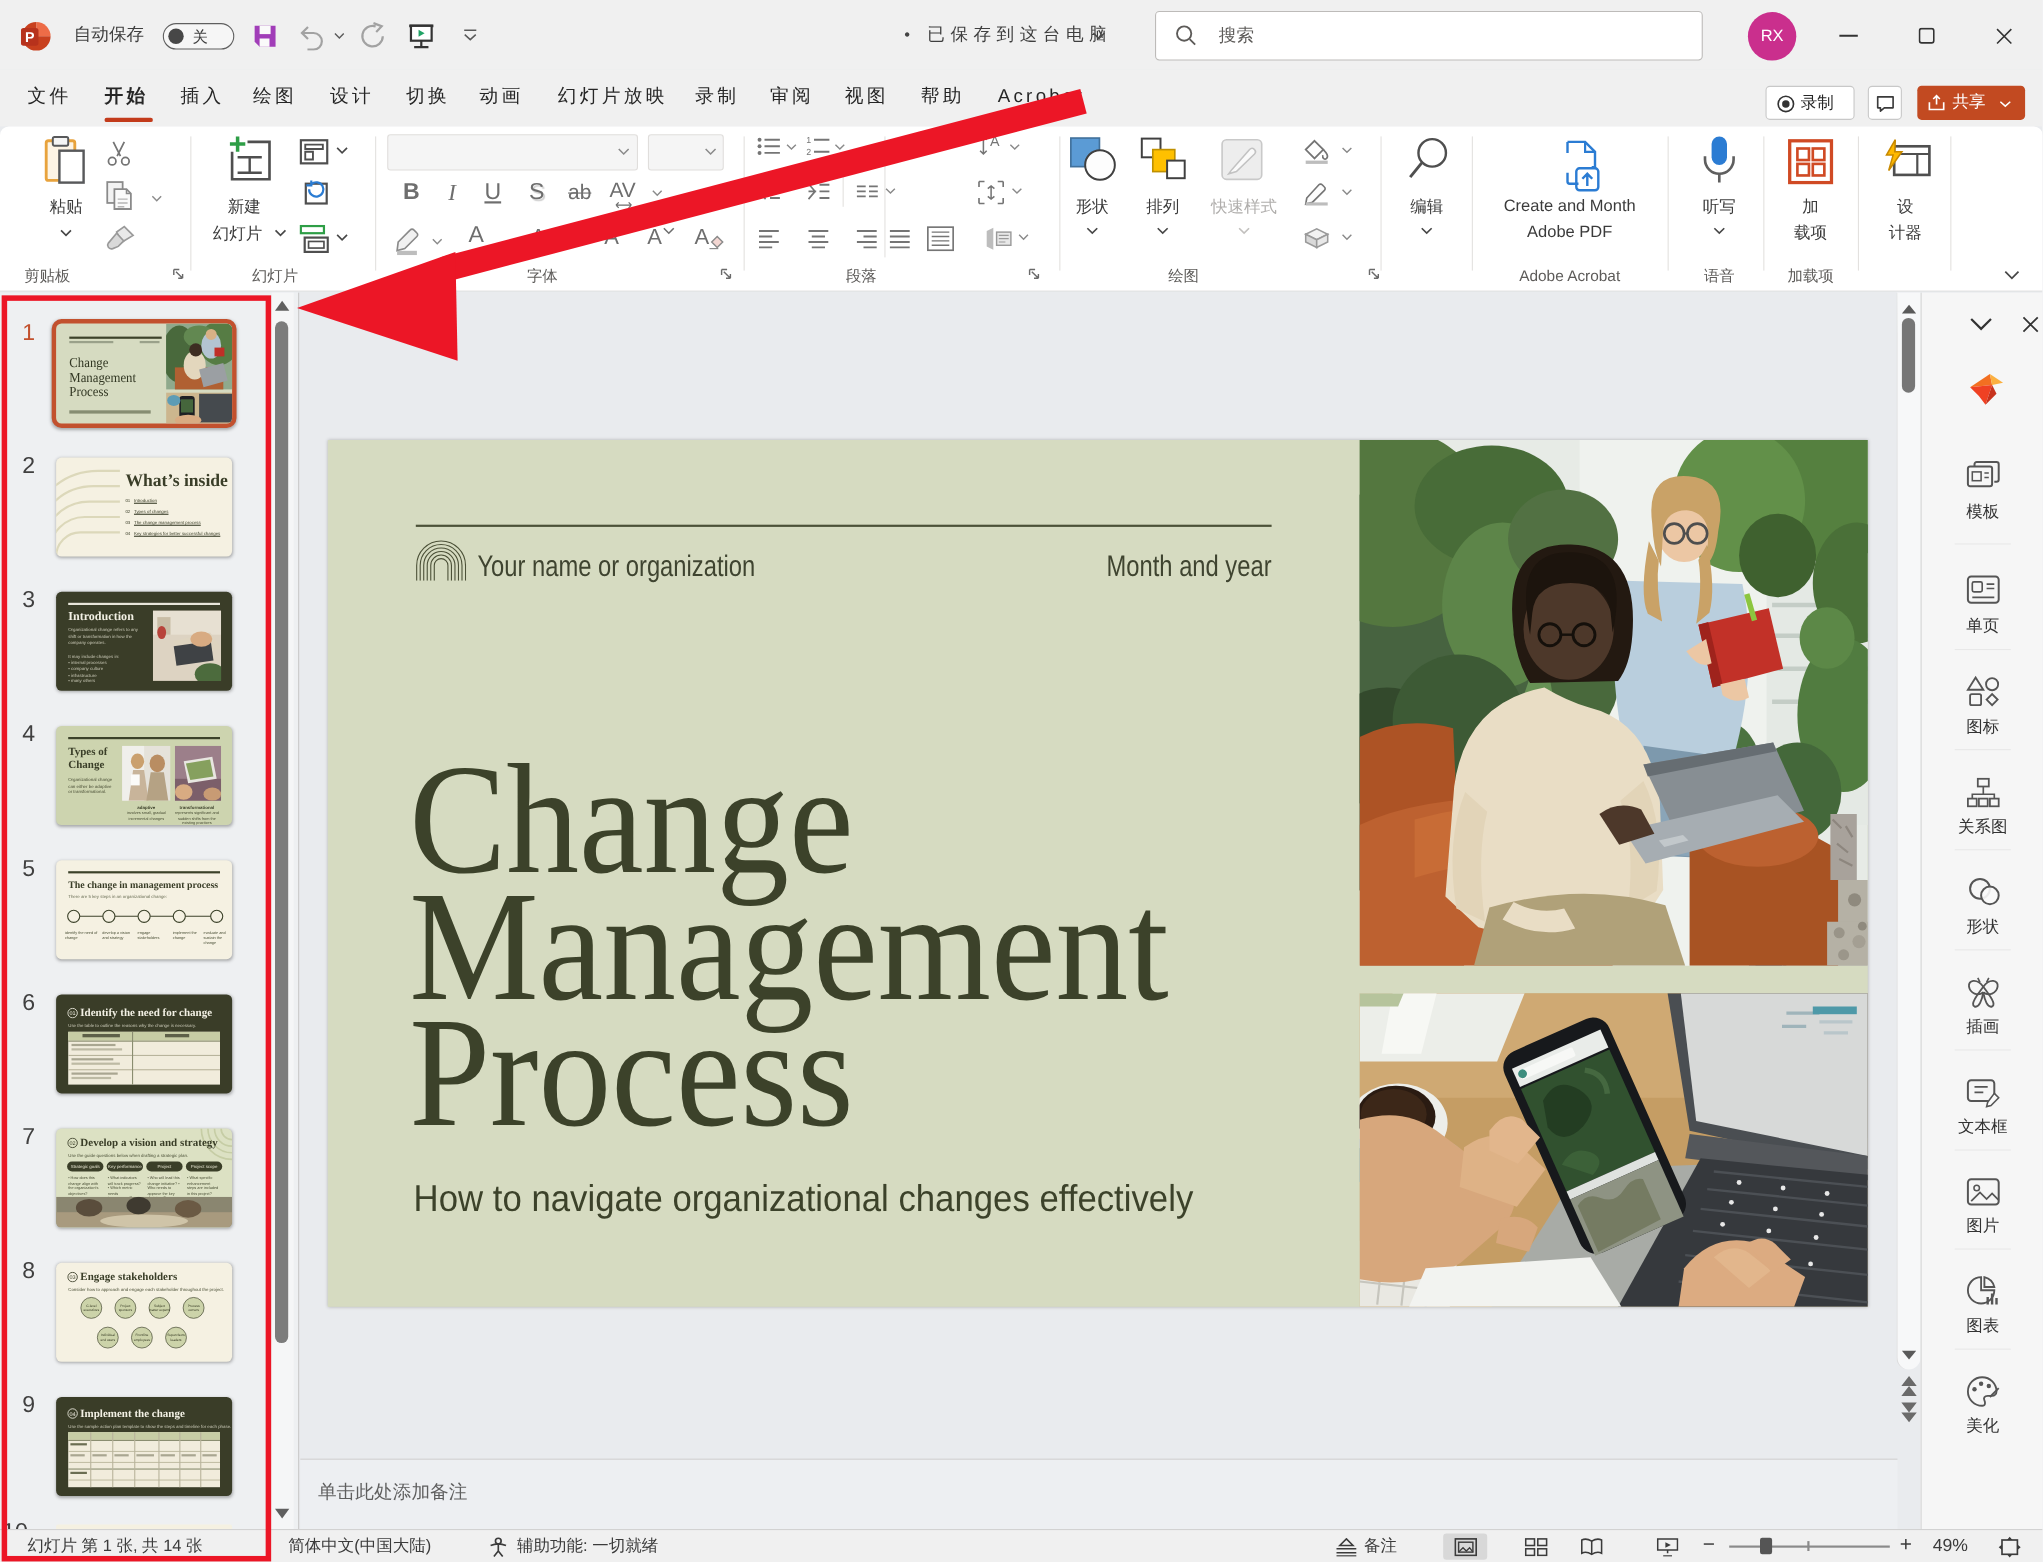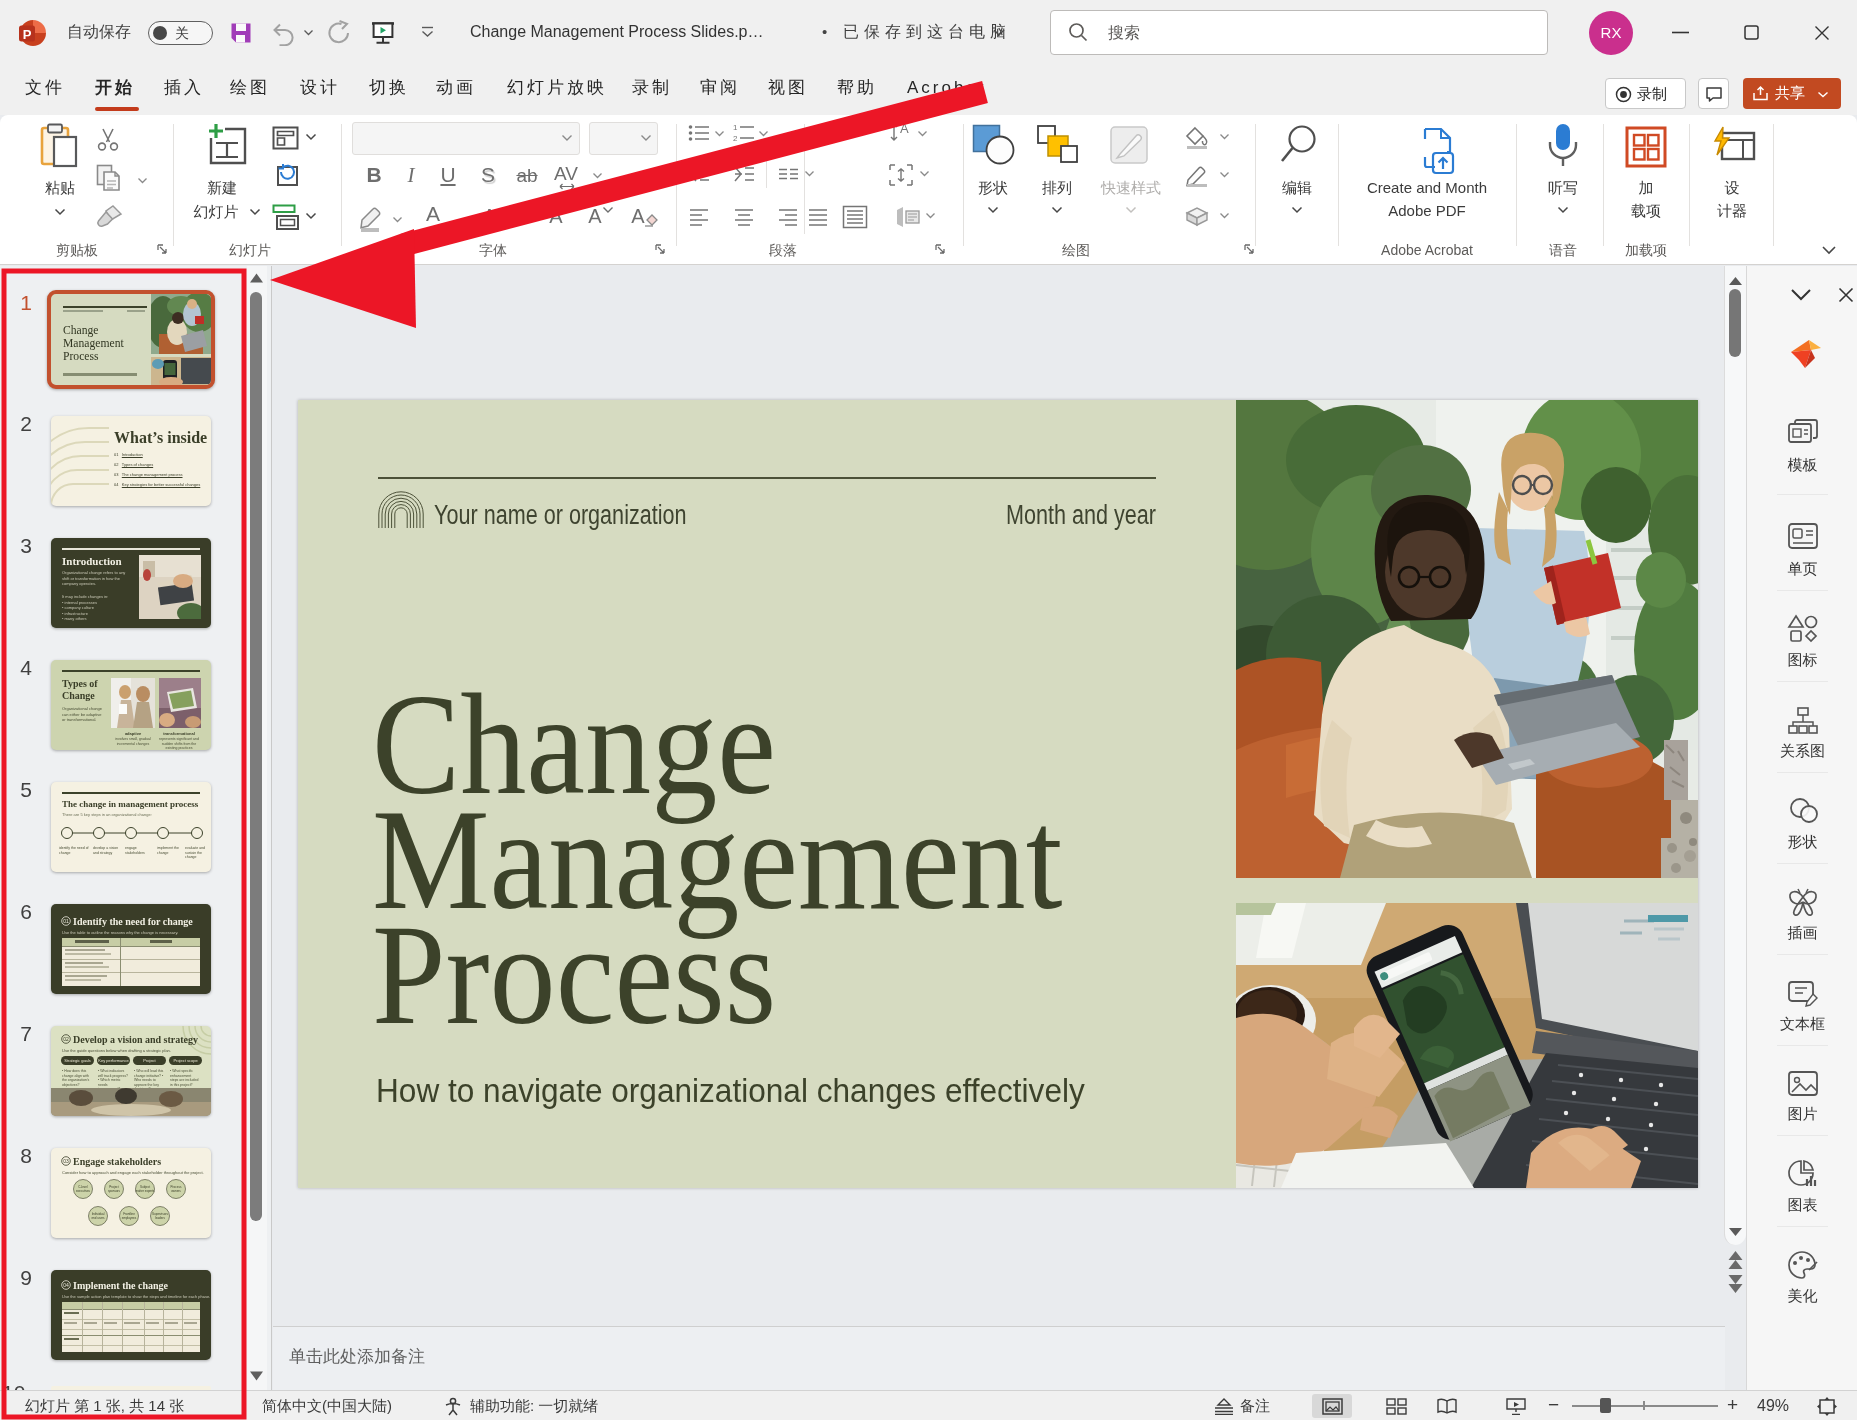--- a/index.html
+++ b/index.html
@@ -66,21 +66,20 @@
       <path d="M2 3.5 h22" stroke="#333" stroke-width="2.6"></path>
       <rect x="3.6" y="3.5" width="18.8" height="13.5" fill="#fff" stroke="#333" stroke-width="2"></rect>
       <polygon points="10.5,7 16,10.2 10.5,13.4" fill="#21a366"></polygon>
       <path d="M13 17 v5 M6.5 22.8 h13" stroke="#333" stroke-width="2"></path>
     </svg>
 
     <svg class="abs" style="left:420px;top:26px" width="15" height="13" viewBox="0 0 15 13">
       <path d="M2 1.5 h11" stroke="#5a5a5a" stroke-width="1.4"></path>
       <path d="M2.5 5.5 l5 4.5 5-4.5" fill="none" stroke="#5a5a5a" stroke-width="1.4"></path>
     </svg>
-    <div class="abs" style="left:470px;top:0;height:63px;line-height:63px;font-size:16px;color:#333333">Change Management Process Slides.p…</div>
     <div class="abs" style="left:822px;top:0;height:63px;line-height:63px;font-size:15px;color:#444">•</div>
     <div class="abs" style="left:843px;top:0;height:63px;line-height:63px;font-size:16px;color:#3f3f3f;letter-spacing:5px">已保存到这台电脑</div>
     <svg class="abs" style="left:992px;top:28px" width="14" height="10" viewBox="0 0 14 10">
         <path d="M2 2 l5 5 5-5" fill="none" stroke="#4a4a4a" stroke-width="1.5"></path>
       </svg>
 
     <div class="abs" style="left:1050px;top:10px;width:498px;height:45px;background:#ffffff;border:1px solid #bdbbb9;border-radius:4px"></div>
     <svg class="abs" style="left:1068px;top:22px" width="20" height="21" viewBox="0 0 20 21">
       <circle cx="8.5" cy="8.5" r="6.5" fill="none" stroke="#5d5b59" stroke-width="1.7"></circle>
       <path d="M13.5 13.5 l5 5" stroke="#5d5b59" stroke-width="1.7"></path>
@@ -163,21 +162,21 @@
       <path d="M19 8 v4 h4" fill="none" stroke="#8a8a8a" stroke-width="1.4"></path>
       <path d="M11 17 h9 M11 20.5 h9 M11 24 h6" stroke="#b5b5b5" stroke-width="1.3"></path>
     </svg>
     <svg class="ric" style="left:137px;top:177px" width="11" height="8" viewBox="0 0 11 8">
           <path d="M1.5 1.5 l4 4 4-4" fill="none" stroke="#8a8a8a" stroke-width="1.3"></path>
         </svg>
     <svg class="ric" style="left:96px;top:204px" width="27" height="27" viewBox="0 0 27 27">
       <path d="M17 2 l8 8 -10 6 -5 -9 z" fill="#e9e9e9" stroke="#9a9a9a" stroke-width="1.5"></path>
       <path d="M10 8 l-7.5 9 c-1.5 2 0 6 4 5 l5-2 5-5 z" fill="#d9d9d9" stroke="#9a9a9a" stroke-width="1.5"></path>
     </svg>
-    <div class="glabel" style="left:22px;width:76px;text-align:right">剪贴板</div>
+    <div class="glabel" style="left:22px;width:76px;text-align:left">剪贴板</div>
     <svg class="ric" style="left:156px;top:243px" width="13" height="13" viewBox="0 0 13 13">
           <path d="M2 2 h5 M2 2 v5 M4 4 l6 6 M10 10 h-4 M10 10 v-4" stroke="#6a6a6a" stroke-width="1.3" fill="none"></path>
         </svg>
     <div class="gdiv" style="left:173px"></div>
 
     <svg class="ric" style="left:201px;top:122px" width="46" height="44" viewBox="0 0 46 44">
       <path d="M15 2 v14 M8 9 h14" stroke="#2e9e46" stroke-width="3.2"></path>
       <path d="M24 7 h20 v34 h-34 V16" fill="none" stroke="#4f4f4f" stroke-width="2.4"></path>
       <path d="M15 21 h22 M26 21 v14 M15 35 h22" stroke="#4f4f4f" stroke-width="2.2" fill="none"></path>
       <path d="M15 16 v23 M44 11 v26" stroke="#4f4f4f" stroke-width="0"></path>

